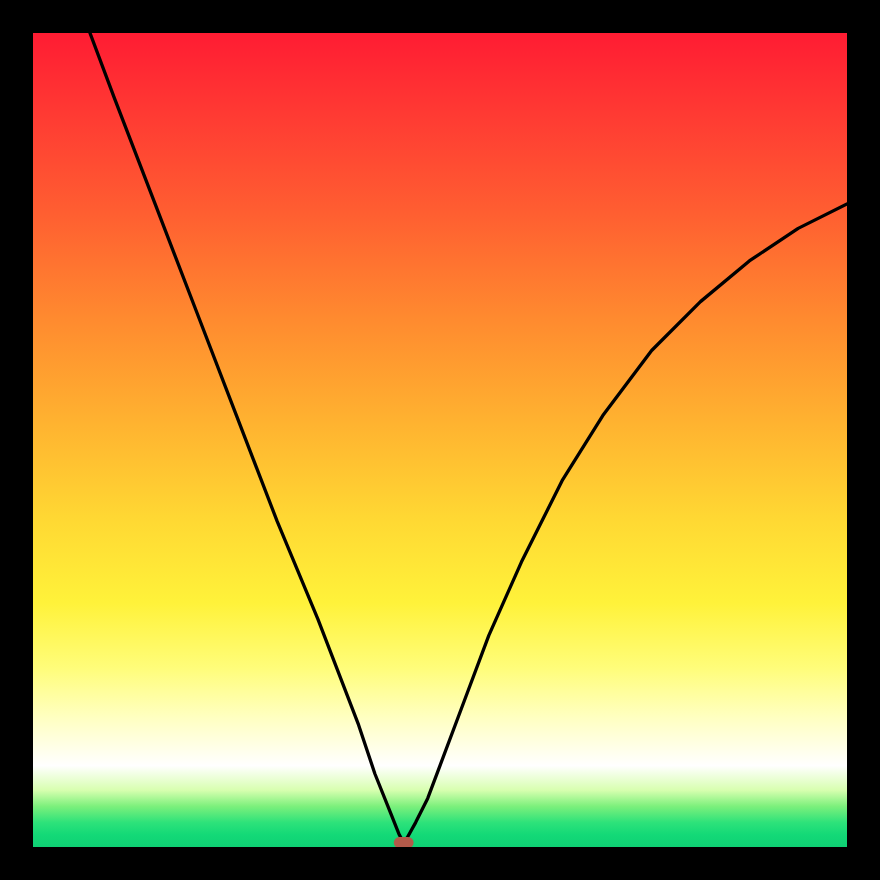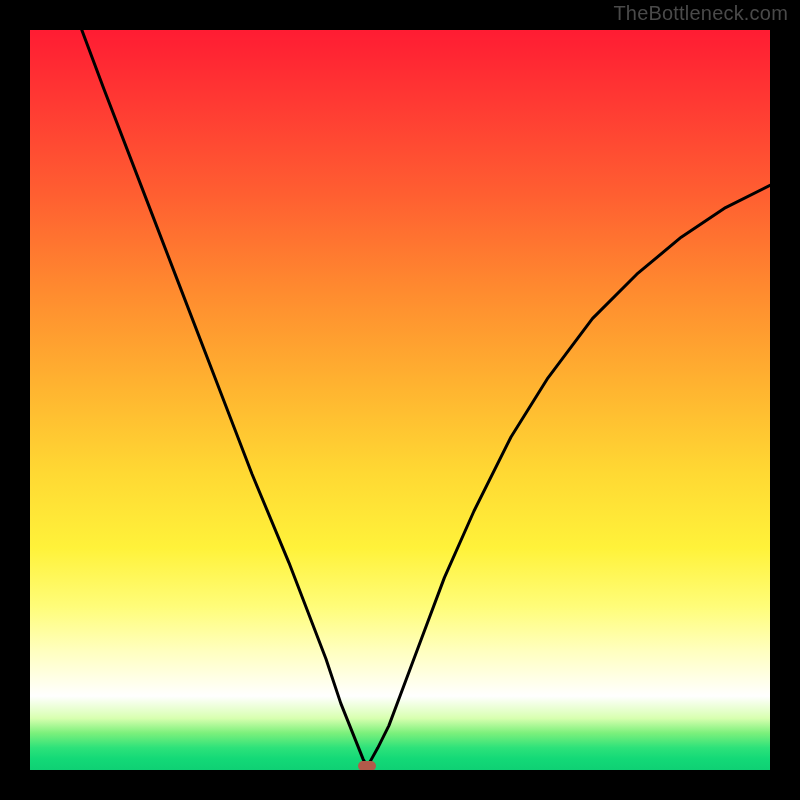--- a/index.html
+++ b/index.html
@@ -77,21 +77,20 @@
     border-radius: 5px;
     background: #b35a4a;
     transform: translate(-50%, -50%);
   }
 </style>
 </head>
 <body>
 
 <div class="frame">
 
-  <div class="watermark">TheBottleneck.com</div>
 
   <div class="plot-area">
     <div class="gradient-bg"></div>
 
     <svg class="curve" viewBox="0 0 740 740" preserveAspectRatio="none">
       <path id="path-left" d="M51.80 0.00 L74.00 59.20 L111.00 155.40 L148.00 251.60 L185.00 347.80 L222.00 444.00 L259.00 532.80 L296.00 629.00 L310.80 673.40 L325.60 710.40 L333.00 728.90 L336.70 735.56"></path>
       <path id="path-right" d="M336.70 735.56 L340.40 731.12 L347.80 717.80 L358.90 695.60 L370.00 666.00 L392.20 606.80 L414.40 547.60 L444.00 481.00 L481.00 407.00 L518.00 347.80 L562.40 288.60 L606.80 244.20 L651.20 207.20 L695.60 177.60 L740.00 155.40"></path>
     </svg>
 
     <div class="min-marker" id="min-marker" style="left: 336.7px; top: 735.56px; background: rgb(179, 90, 74);"></div>

